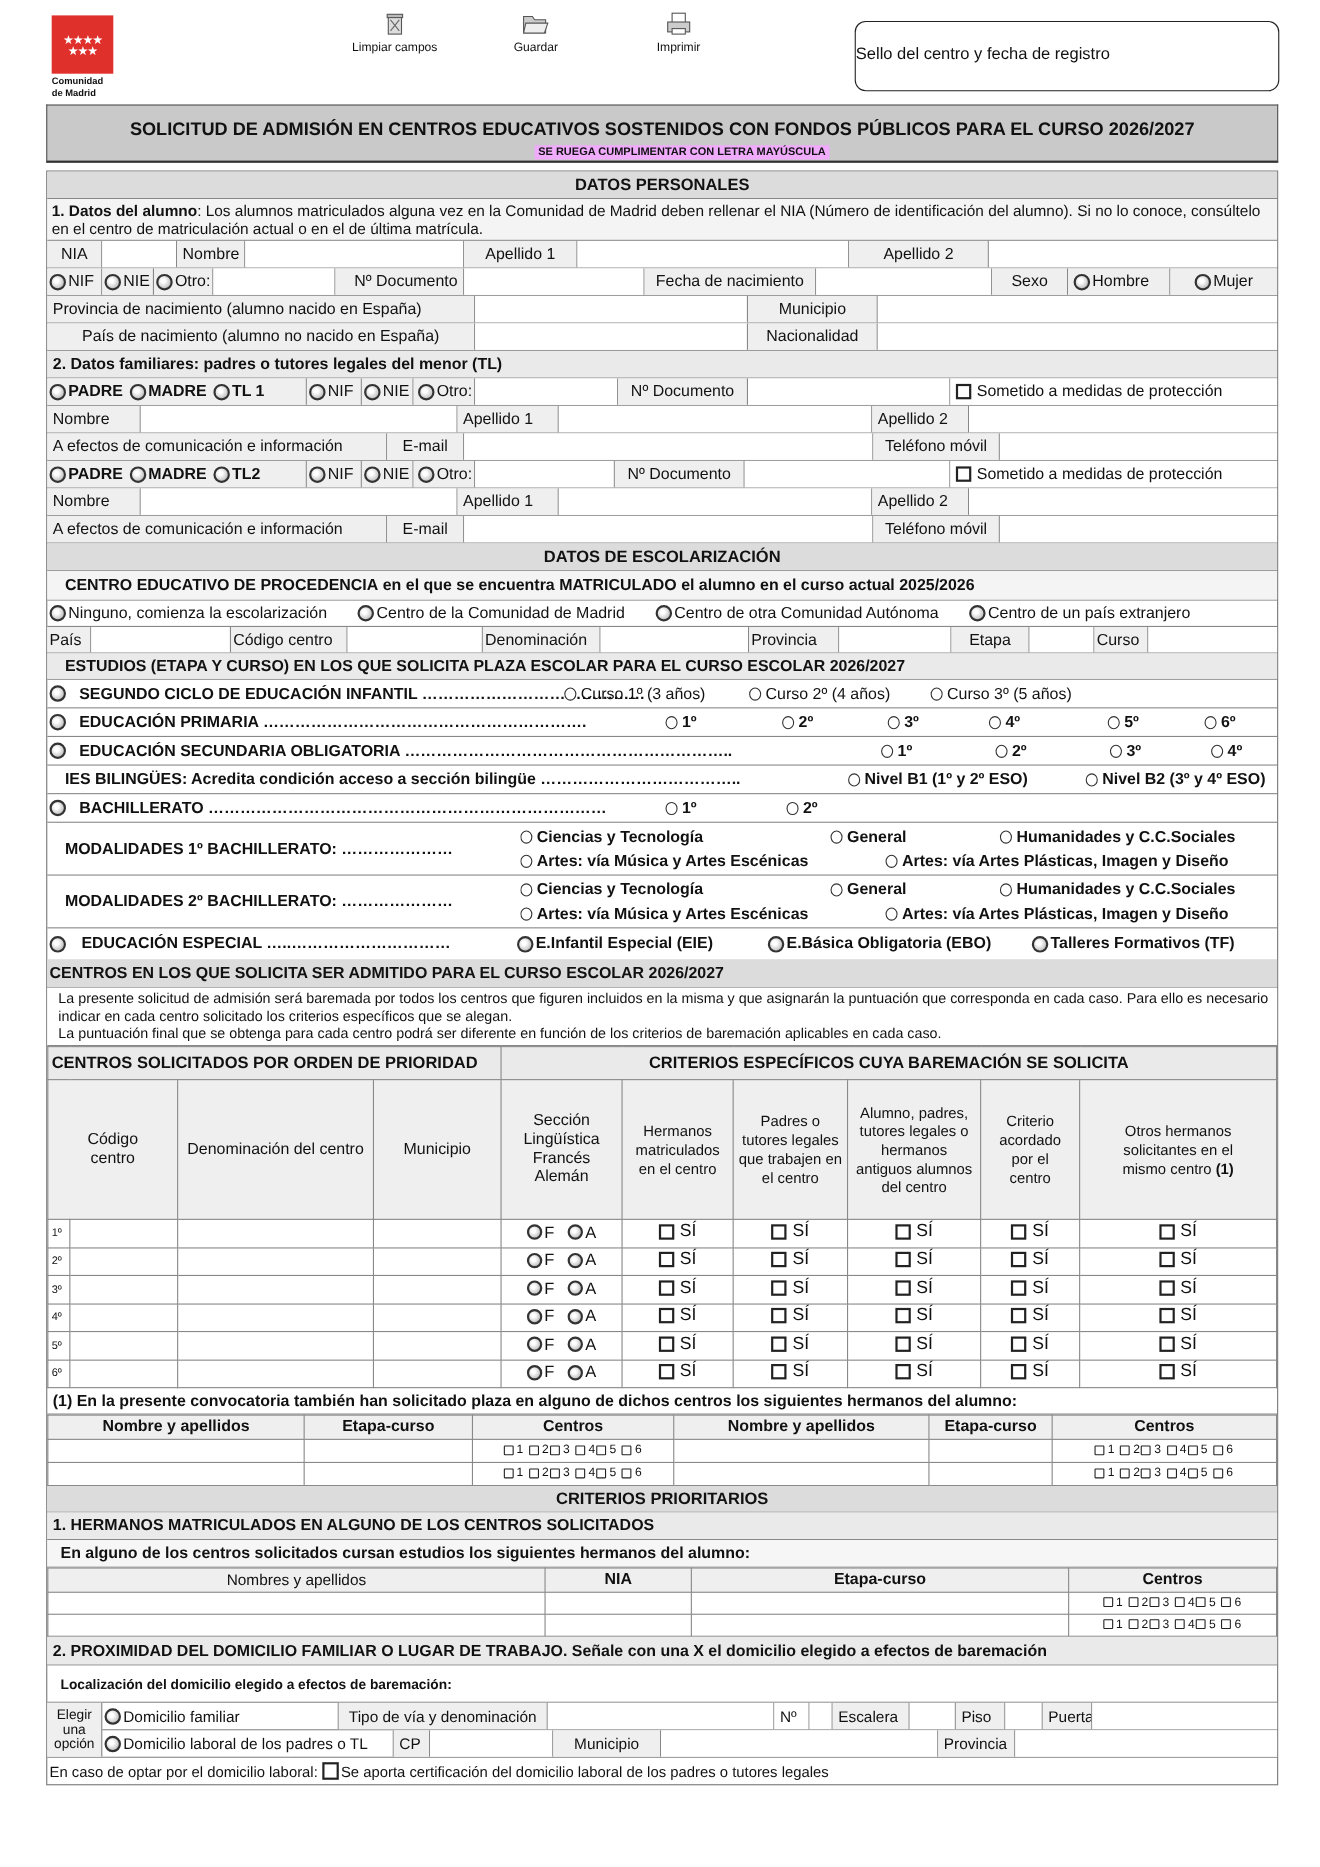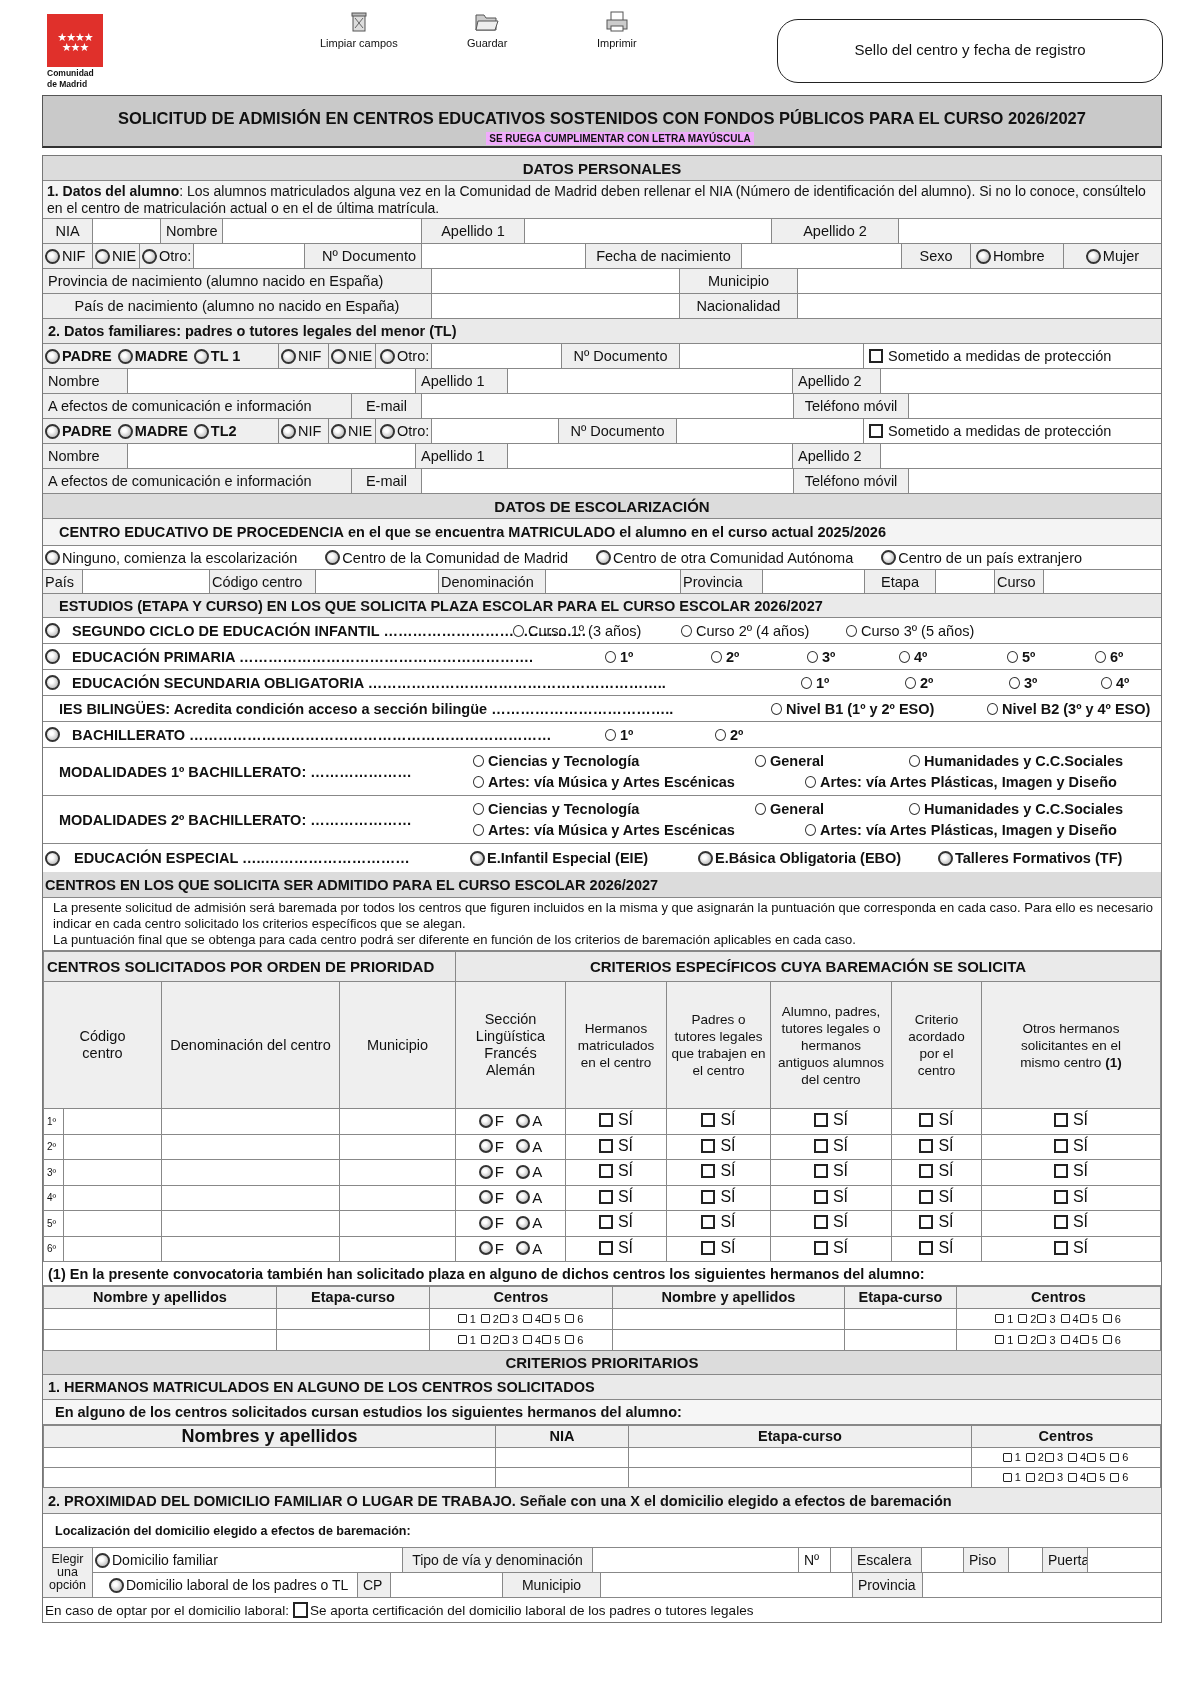--- a/index.html
+++ b/index.html
@@ -3,21 +3,21 @@
 <meta charset="utf-8">
 <style>
   * { box-sizing: border-box; margin: 0; padding: 0; }
   body { width: 1200px; height: 1697px; background: #fff; font-family: "Liberation Sans", sans-serif; color: #111; position: relative; overflow: hidden; }
   .abs { position: absolute; }
   .logo { left: 47px; top: 14px; width: 56px; height: 76px; }
   .logo-box { width: 56px; height: 53px; background: #e0302b; color: #fff; font-size: 11px; text-align: center; line-height: 10px; padding-top: 18px; letter-spacing: -1px; }
   .logo-text { font-size: 8.5px; font-weight: bold; line-height: 9px; margin-top: 2px; }
   .tool { top: 10px; text-align: center; font-size: 11px; cursor: pointer; }
   .tool .ic { display: block; margin: 0 auto 3px; width: 22px; height: 24px; }
-  .sello { left: 777px; top: 19px; width: 386px; height: 64px; border: 1.5px solid #222; border-radius: 21px; font-size: 15px; text-align: center; line-height: 60px; }
+  .sello { left: 777px; top: 19px; width: 386px; height: 64px; border: 1.5px solid #222; border-radius: 10px; font-size: 15px; text-align: left; line-height: 60px; }
   .title-band { left: 42px; top: 95px; width: 1120px; height: 53px; background: #c9c9c9; border: 1px solid #555; border-bottom: 2px solid #333; text-align: center; }
   .title-band .t { font-size: 16.5px; font-weight: bold; margin-top: 13px; }
   .title-band .s { display: inline-block; background: #f0abfc; font-size: 10px; font-weight: bold; padding: 1px 3px; margin-top: 2px; margin-left: 36px; }
   .form { left: 42px; top: 155px; width: 1120px; border: 1.5px solid #777; }
   .row { display: flex; border-bottom: 1px solid #888; height: 25px; font-size: 14.5px; align-items: stretch; }
   .row:last-child { border-bottom: none; }
   .cell { border-right: 1px solid #888; padding: 0 5px; display: flex; align-items: center; white-space: nowrap; overflow: hidden; }
   .cell:last-child { border-right: none; }
   .lbl { background: #efefef; }
   .hdr { background: #dcdcdc; justify-content: center; font-weight: bold; font-size: 15px; width: 100%; }
@@ -869,21 +869,21 @@
     </div>
   <table class="tbl">
     <colgroup>
         <col style="width:452px">
         <col style="width:133px">
         <col style="width:343px">
         <col>
       </colgroup>
     <tbody>
         <tr style="height:22px">
-      <th style="font-weight:bold; font-size:18px">Nombres y apellidos</th>
+      <th style="font-weight:normal; font-size:14px">Nombres y apellidos</th>
       <th style="font-weight:bold; font-size:14.5px">NIA</th>
       <th style="font-weight:bold; font-size:14.5px">Etapa-curso</th>
       <th style="font-weight:bold; font-size:14.5px">Centros</th>
     </tr>
     </tbody>
       <tbody id="enr-rows">
         <tr style="height: 20px;">
           <td></td>
     <td></td>
     <td></td>
@@ -938,37 +938,37 @@
       <div class="cell sect" style="padding-left:5px; font-size:14.5px">2. PROXIMIDAD DEL DOMICILIO FAMILIAR O LUGAR DE TRABAJO. Señale con una X el domicilio elegido a efectos de baremación</div>
     </div>
   <div class="row" style="height:34px">
       <div class="cell b" style="width:100%; padding-left:12px; font-size:12.5px">Localización del domicilio elegido a efectos de baremación:</div>
     </div>
 
   <div style="display:flex; border-bottom:1px solid #888; height:50px; font-size:14px">
     <div class="cell lbl c" style="width:50px; white-space:normal; text-align:center; font-size:12.5px; line-height:13px; padding:0 2px">Elegir una opción</div>
     <div style="flex:1; display:flex; flex-direction:column">
       <div style="display:flex; height:25px; border-bottom:1px solid #888">
-        <div class="cell opt" style="width:310px; padding:0 2px">
+        <div class="cell opt" style="width:215px; padding:0 2px">
             <span class="radio"></span>
             <span>Domicilio familiar</span>
           </div>
         <div class="cell lbl c" style="width:190px">Tipo de vía y denominación</div>
         <div class="cell inp" style="width:206px"></div>
         <div class="cell inp" style="width:32px">Nº</div>
         <div class="cell inp" style="width:21px"></div>
         <div class="cell lbl" style="width:70px">Escalera</div>
         <div class="cell inp" style="width:42px"></div>
         <div class="cell lbl" style="width:45px">Piso</div>
         <div class="cell inp" style="width:34px"></div>
         <div class="cell lbl" style="width:45px">Puerta</div>
         <div class="cell inp" style="flex:1"></div>
       </div>
       <div style="display:flex; height:24px">
-        <div class="cell opt" style="width:265px; padding:0 16px">
+        <div class="cell opt" style="width:265px; padding:0 2px">
             <span class="radio"></span>
             <span>Domicilio laboral de los padres o TL</span>
           </div>
         <div class="cell lbl" style="width:33px">CP</div>
         <div class="cell inp" style="width:112px"></div>
         <div class="cell lbl c" style="width:98px">Municipio</div>
         <div class="cell inp" style="width:252px"></div>
         <div class="cell lbl" style="width:70px">Provincia</div>
         <div class="cell inp" style="flex:1"></div>
       </div>

